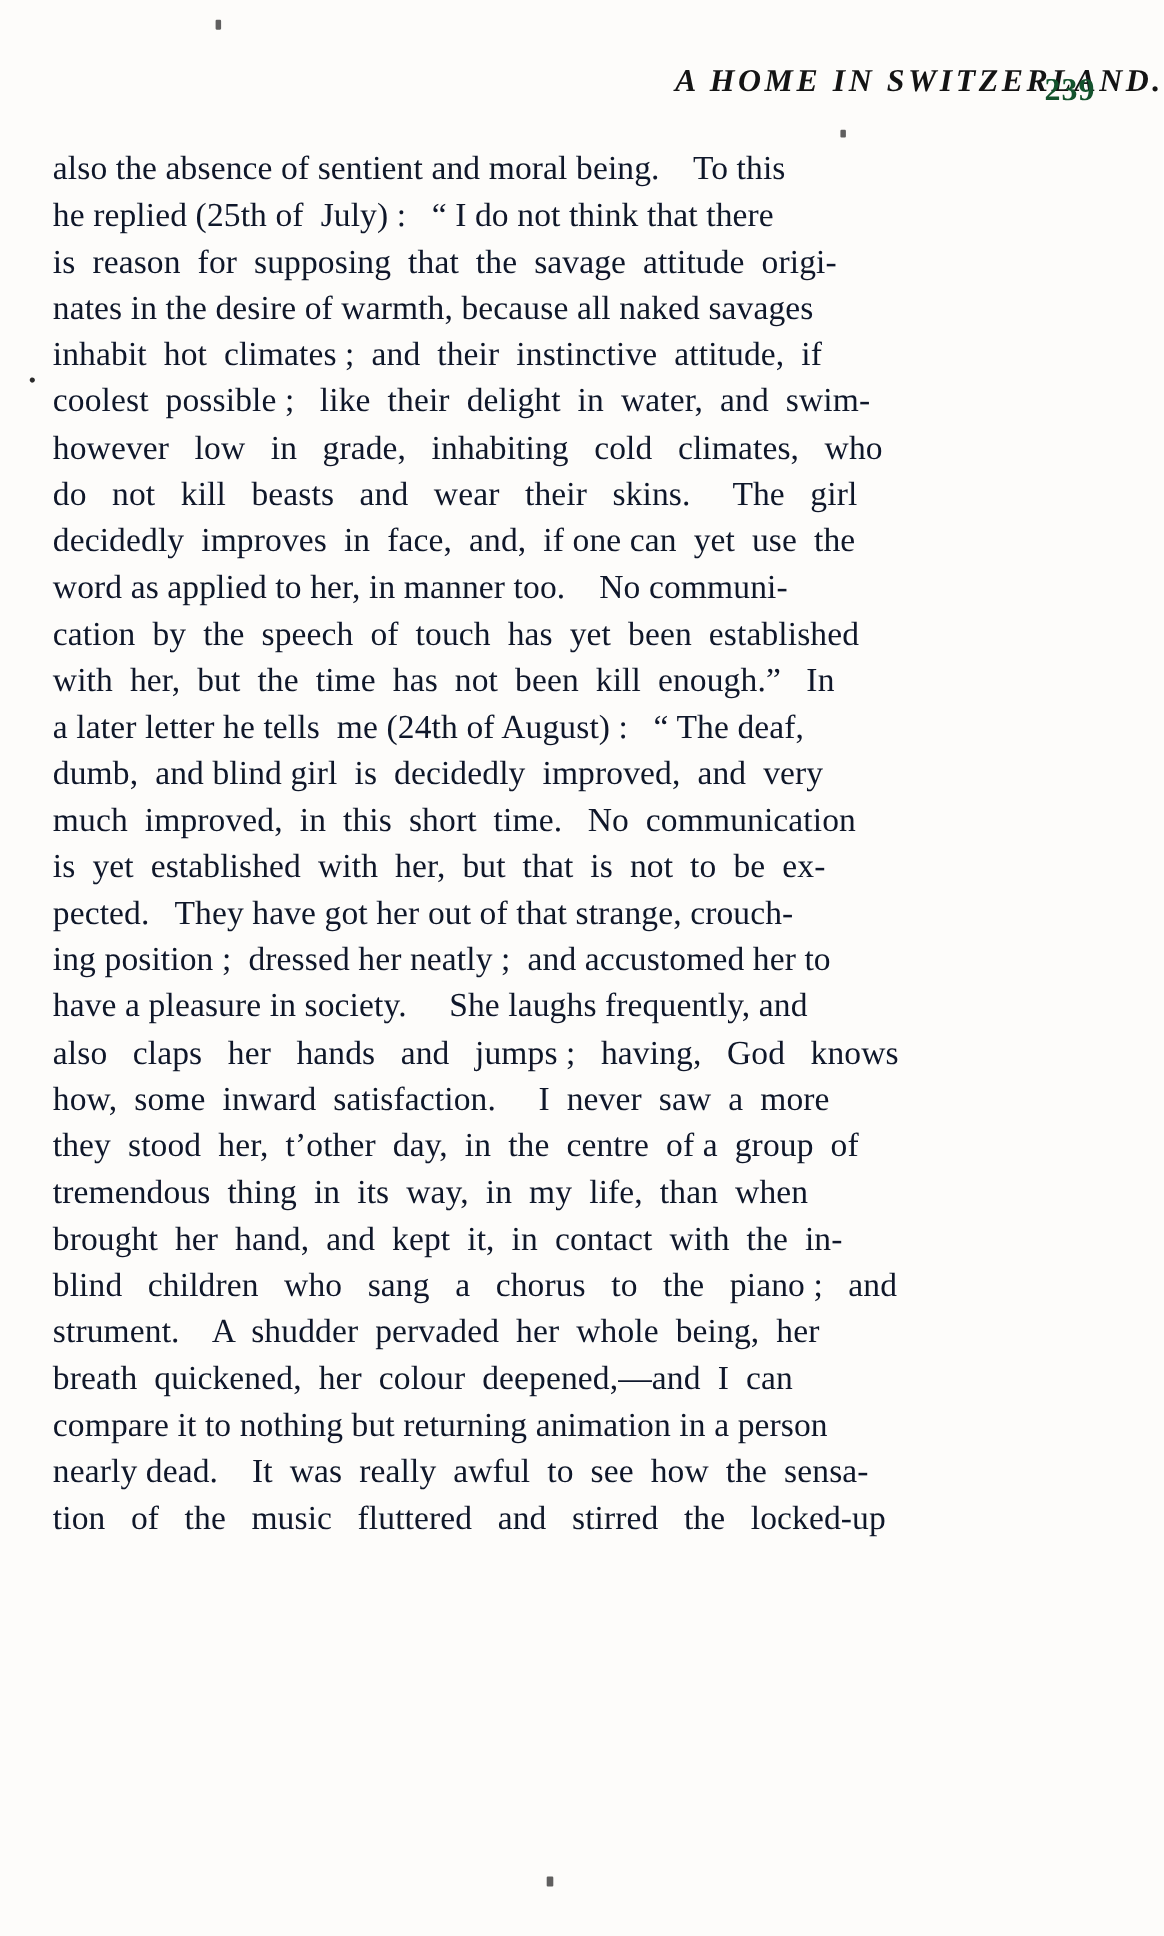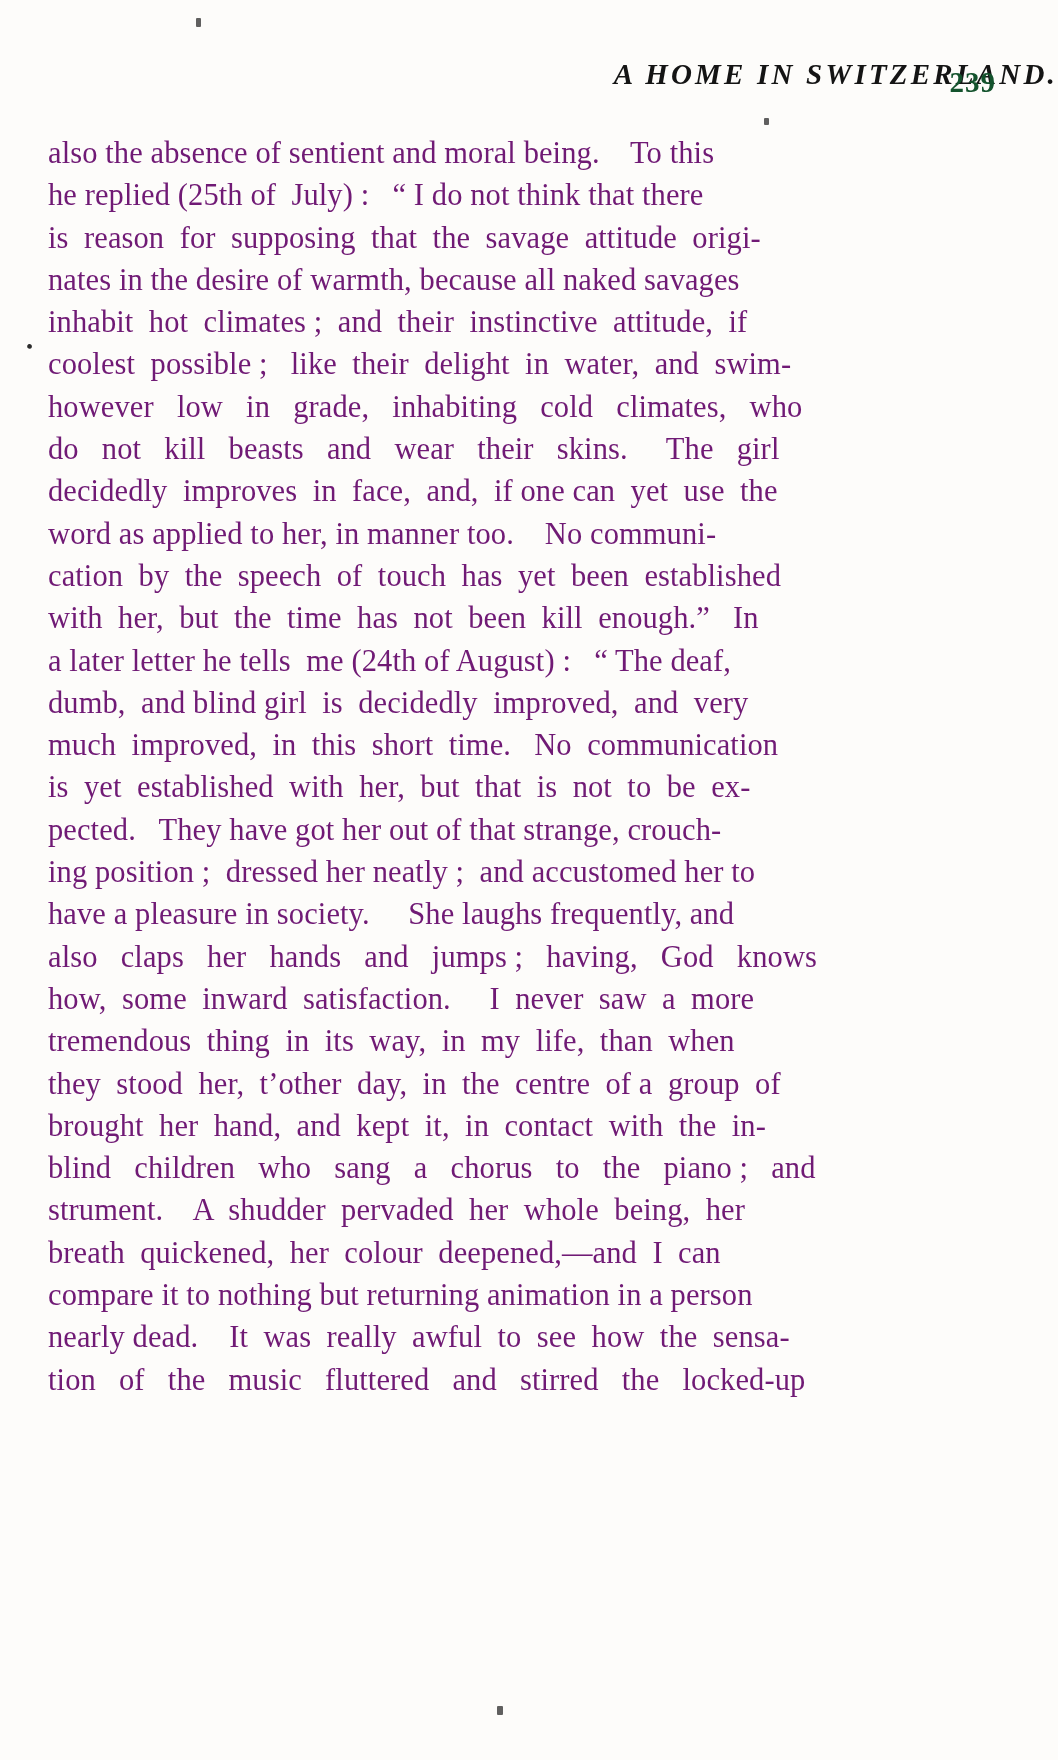--- a/index.html
+++ b/index.html
@@ -86,21 +86,21 @@
   .body-text {
     position: absolute;
     left: 48px;
     top: 132px;
     width: 962px;
   }
   .line {
     display: block;
     font-size: 30.5px;
     line-height: 42.3px;
-    color: #701a75;
+    color: #0f172a;
     white-space: pre;
     font-family: "Liberation Serif", serif;
     letter-spacing: 0.1px;
   }
   .line.j {
     
   }
 </style>
 </head>
 <body>
@@ -130,22 +130,22 @@
     <span class="line j">with  her,  but  the  time  has  not  been  kill  enough.”   In</span>
     <span class="line j">a later letter he tells  me (24th of August) :   “ The deaf,</span>
     <span class="line j">dumb,  and blind girl  is  decidedly  improved,  and  very</span>
     <span class="line j">much  improved,  in  this  short  time.   No  communication</span>
     <span class="line j">is  yet  established  with  her,  but  that  is  not  to  be  ex-</span>
     <span class="line j">pected.   They have got her out of that strange, crouch-</span>
     <span class="line j">ing position ;  dressed her neatly ;  and accustomed her to</span>
     <span class="line j">have a pleasure in society.     She laughs frequently, and</span>
     <span class="line j">also   claps   her   hands   and   jumps ;   having,   God   knows</span>
     <span class="line j">how,  some  inward  satisfaction.     I  never  saw  a  more</span>
+    <span class="line j">they  stood  her,  t’other  day,  in  the  centre  of a  group  of</span>
     <span class="line j">tremendous  thing  in  its  way,  in  my  life,  than  when</span>
-    <span class="line j">they  stood  her,  t’other  day,  in  the  centre  of a  group  of</span>
     <span class="line j">brought  her  hand,  and  kept  it,  in  contact  with  the  in-</span>
     <span class="line j">blind   children   who   sang   a   chorus   to   the   piano ;   and</span>
     <span class="line j">strument.    A  shudder  pervaded  her  whole  being,  her</span>
     <span class="line j">breath  quickened,  her  colour  deepened,—and  I  can</span>
     <span class="line j">compare it to nothing but returning animation in a person</span>
     <span class="line j">nearly dead.    It  was  really  awful  to  see  how  the  sensa-</span>
     <span class="line j">tion   of   the   music   fluttered   and   stirred   the   locked-up</span>
   </div>
 
   <div class="marginal-dot"></div>

